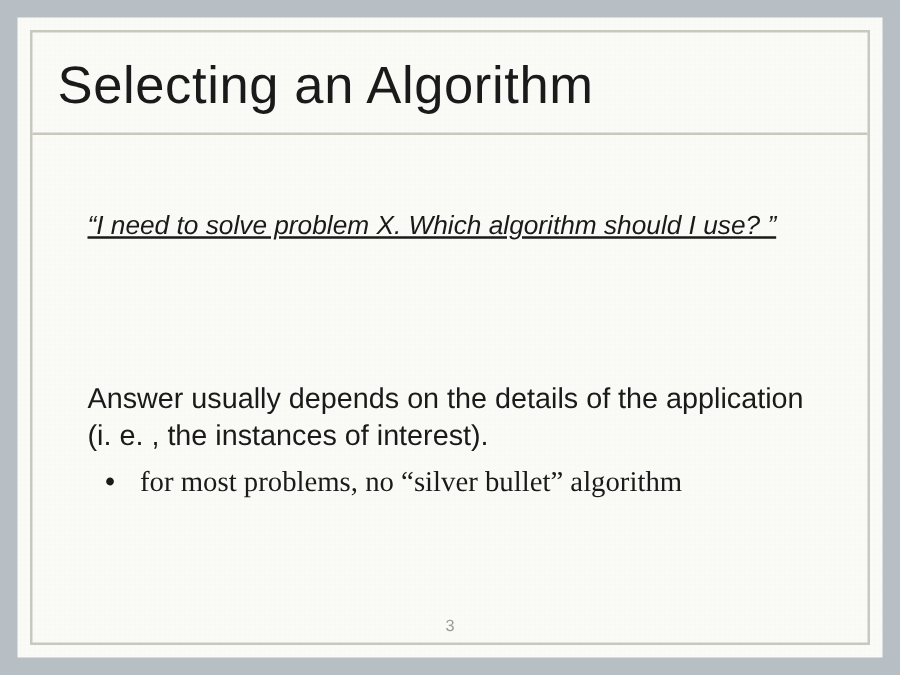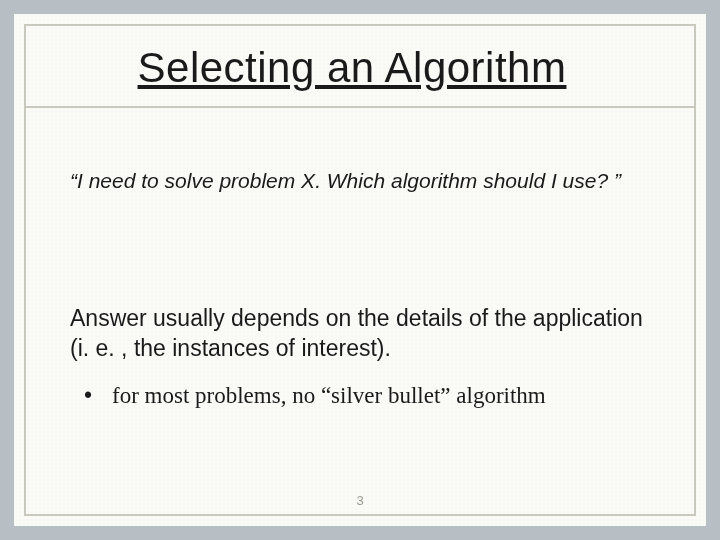--- a/index.html
+++ b/index.html
@@ -27,45 +27,45 @@
     top: 10px;
     left: 10px;
     right: 10px;
     bottom: 10px;
     border: 2px solid #c8c8be;
   }
   .title {
     font-size: 42px;
     font-weight: 400;
     color: #1a1a1a;
-    text-align: center;
+    text-align: left;
     padding: 18px 36px 14px 20px;
     letter-spacing: 0.5px;
-    text-decoration: underline;
   }
   .title-rule {
     border: none;
     border-top: 2px solid #c8c8be;
     margin: 0;
   }
   .content {
     padding: 60px 44px 0 44px;
   }
   .quote {
     font-style: italic;
     font-size: 21px;
     color: #1a1a1a;
     line-height: 1.25;
     margin-bottom: 110px;
+    text-decoration: underline;
   }
   .answer {
     font-size: 23px;
     color: #1a1a1a;
     line-height: 1.28;
-    margin-bottom: 18px;
+    margin-bottom: 8px;
   }
   .bullet-row {
     display: flex;
     font-size: 23px;
     color: #1a1a1a;
     line-height: 1.28;
     padding-left: 14px;
   }
   .bullet-marker {
     width: 28px;

